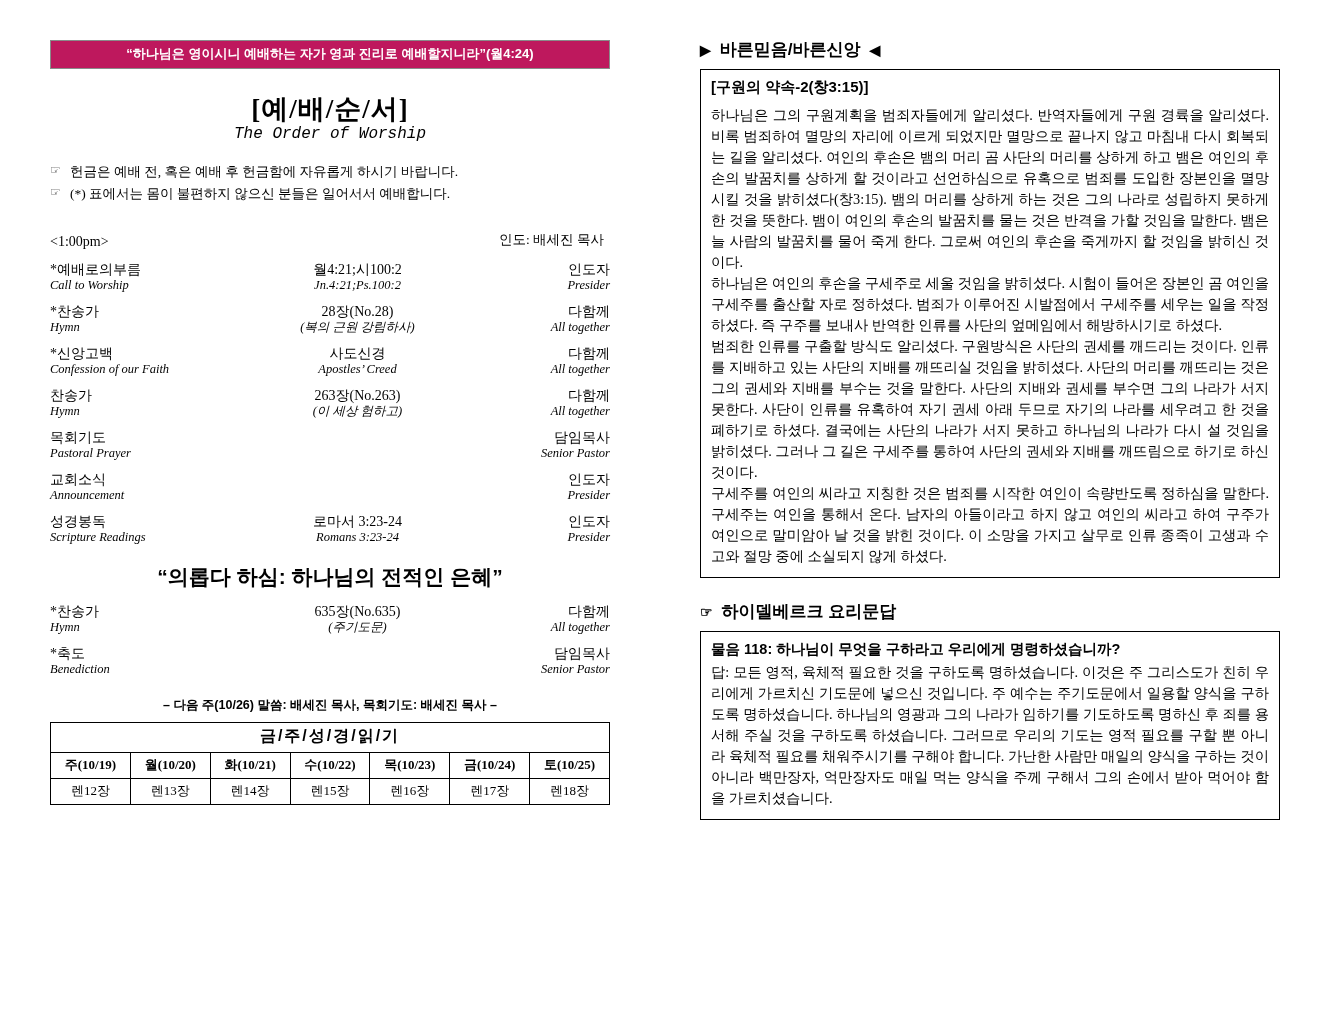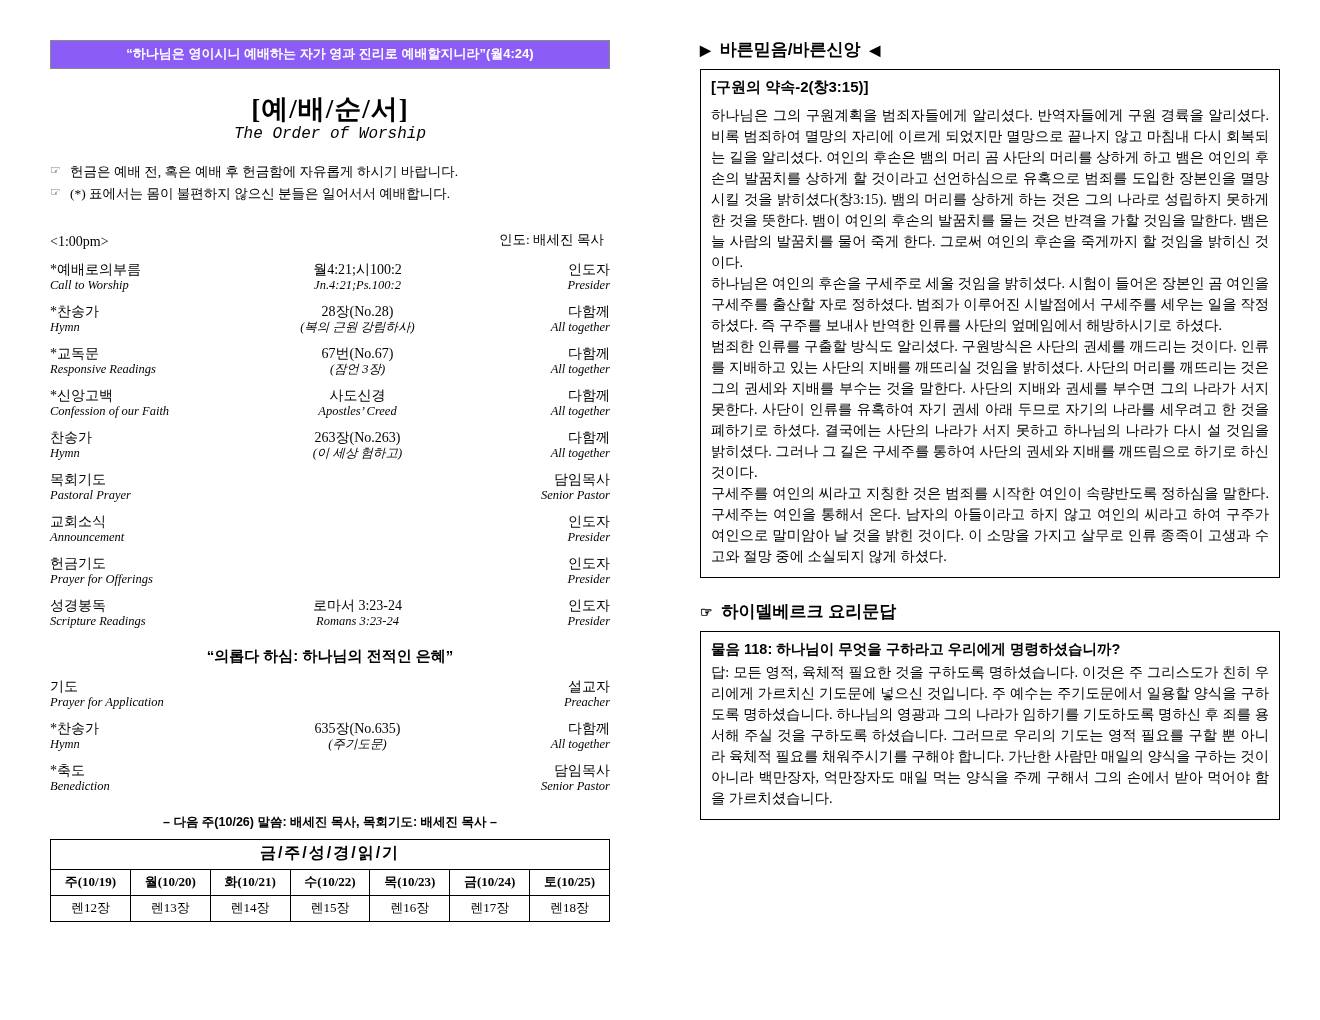--- a/index.html
+++ b/index.html
@@ -21,21 +21,21 @@
     height: 1020px;
   }
   
   .left-col {
     position: absolute;
     left: 50px;
     top: 40px;
     width: 560px;
   }
   .banner {
-    background: #8b5cf6;
+    background: #be185d;
     color: #ffffff;
     text-align: center;
     font-family: "Liberation Sans", sans-serif;
     font-weight: bold;
     font-size: 13px;
     padding: 4px 2px 5px 2px;
     letter-spacing: 0px;
     border: 1px solid #8a8a8a;
   }
   .title-block {
@@ -115,21 +115,21 @@
     line-height: 1.2;
     white-space: nowrap;
   }
   .order-row {
     height: 42px;
   }
   .sermon-title {
     text-align: center;
     font-family: "Liberation Sans", sans-serif;
     font-weight: bold;
-    font-size: 15px;
+    font-size: 21px;
     margin: 8px 0 6px 0;
   }
   .nextweek {
     text-align: center;
     font-family: "Liberation Sans", sans-serif;
     font-weight: bold;
     font-size: 12.5px;
     margin-top: 10px;
   }
   table.bible {
@@ -260,62 +260,48 @@
           <div class="ko">28장(No.28)</div>
           <div class="en">(복의 근원 강림하사)</div>
         </td>
         <td class="ord-right">
           <div class="ko">다함께</div>
           <div class="en">All together</div>
         </td>
       </tr>
       <tr class="order-row">
         <td class="ord-item">
-          <div class="ko">*교독문</div>
-          <div class="en">Responsive Readings</div>
-        </td>
-        <td class="ord-mid">
-          <div class="ko">67번(No.67)</div>
-          <div class="en">(잠언 3장)</div>
+          <div class="ko">*신앙고백</div>
+          <div class="en">Confession of our Faith</div>
+        </td>
+        <td class="ord-mid">
+          <div class="ko">사도신경</div>
+          <div class="en">Apostles’ Creed</div>
         </td>
         <td class="ord-right">
           <div class="ko">다함께</div>
           <div class="en">All together</div>
         </td>
       </tr>
       <tr class="order-row">
         <td class="ord-item">
-          <div class="ko">*신앙고백</div>
-          <div class="en">Confession of our Faith</div>
-        </td>
-        <td class="ord-mid">
-          <div class="ko">사도신경</div>
-          <div class="en">Apostles’ Creed</div>
+          <div class="ko">찬송가</div>
+          <div class="en">Hymn</div>
+        </td>
+        <td class="ord-mid">
+          <div class="ko">263장(No.263)</div>
+          <div class="en">(이 세상 험하고)</div>
         </td>
         <td class="ord-right">
           <div class="ko">다함께</div>
           <div class="en">All together</div>
         </td>
       </tr>
       <tr class="order-row">
         <td class="ord-item">
-          <div class="ko">찬송가</div>
-          <div class="en">Hymn</div>
-        </td>
-        <td class="ord-mid">
-          <div class="ko">263장(No.263)</div>
-          <div class="en">(이 세상 험하고)</div>
-        </td>
-        <td class="ord-right">
-          <div class="ko">다함께</div>
-          <div class="en">All together</div>
-        </td>
-      </tr>
-      <tr class="order-row">
-        <td class="ord-item">
           <div class="ko">목회기도</div>
           <div class="en">Pastoral Prayer</div>
         </td>
         <td class="ord-mid">
           <div class="ko"></div>
           <div class="en"></div>
         </td>
         <td class="ord-right">
           <div class="ko">담임목사</div>
           <div class="en">Senior Pastor</div>
@@ -330,67 +316,39 @@
           <div class="ko"></div>
           <div class="en"></div>
         </td>
         <td class="ord-right">
           <div class="ko">인도자</div>
           <div class="en">Presider</div>
         </td>
       </tr>
       <tr class="order-row">
         <td class="ord-item">
-          <div class="ko">헌금기도</div>
-          <div class="en">Prayer for Offerings</div>
-        </td>
-        <td class="ord-mid">
-          <div class="ko"></div>
-          <div class="en"></div>
+          <div class="ko">성경봉독</div>
+          <div class="en">Scripture Readings</div>
+        </td>
+        <td class="ord-mid">
+          <div class="ko">로마서 3:23-24</div>
+          <div class="en">Romans 3:23-24</div>
         </td>
         <td class="ord-right">
           <div class="ko">인도자</div>
           <div class="en">Presider</div>
         </td>
       </tr>
-      <tr class="order-row">
-        <td class="ord-item">
-          <div class="ko">성경봉독</div>
-          <div class="en">Scripture Readings</div>
-        </td>
-        <td class="ord-mid">
-          <div class="ko">로마서 3:23-24</div>
-          <div class="en">Romans 3:23-24</div>
-        </td>
-        <td class="ord-right">
-          <div class="ko">인도자</div>
-          <div class="en">Presider</div>
-        </td>
-      </tr>
     </tbody>
       </table>
 
     <div class="sermon-title">“의롭다 하심: 하나님의 전적인 은혜”</div>
 
     <table class="order">
       <tbody>
-          <tr class="order-row">
-        <td class="ord-item">
-          <div class="ko">기도</div>
-          <div class="en">Prayer for Application</div>
-        </td>
-        <td class="ord-mid">
-          <div class="ko"></div>
-          <div class="en"></div>
-        </td>
-        <td class="ord-right">
-          <div class="ko">설교자</div>
-          <div class="en">Preacher</div>
-        </td>
-      </tr>
       <tr class="order-row">
         <td class="ord-item">
           <div class="ko">*찬송가</div>
           <div class="en">Hymn</div>
         </td>
         <td class="ord-mid">
           <div class="ko">635장(No.635)</div>
           <div class="en">(주기도문)</div>
         </td>
         <td class="ord-right">

